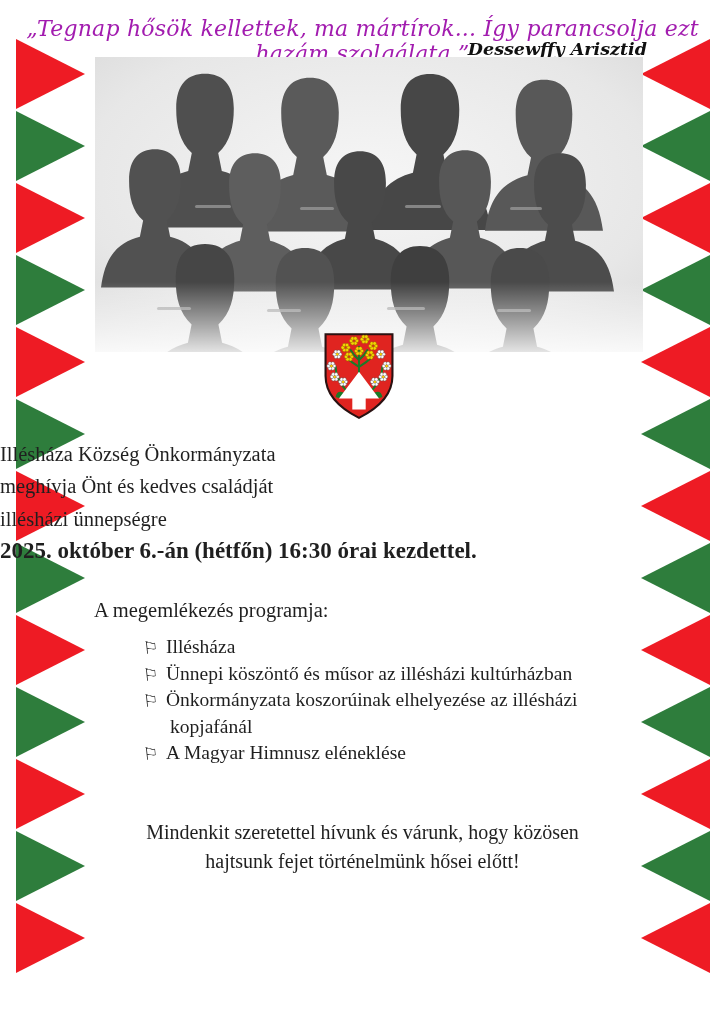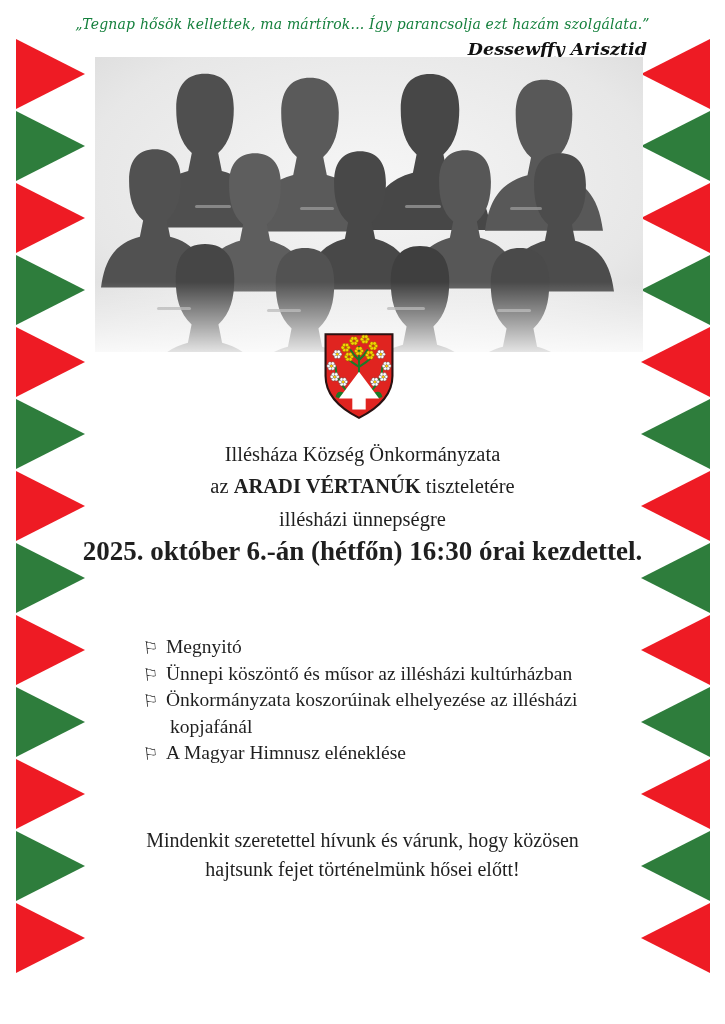--- a/index.html
+++ b/index.html
@@ -12,22 +12,22 @@
     font-family:"Liberation Serif", serif;
     color:#1f1f1f;
     margin:0 auto;
   }
   
   .quote{
     position:absolute; top:16px; left:0; width:100%;
     text-align:center;
     font-family:"DejaVu Serif", serif;
     font-style:italic;
-    font-size:14px;
-    color:#15803d;
+    font-size:22px;
+    color:#a21caf;
     letter-spacing:.2px;
   }
   .attribution{
     position:absolute; top:39px; right:78px;
     font-family:"DejaVu Serif", serif;
     font-style:italic; font-weight:bold;
     font-size:17.5px; color:#111;
   }
   
   .pennants{position:absolute; top:39px; width:69px;}
@@ -44,24 +44,24 @@
   
   .title{
     position:absolute; left:87px; top:376px;
     font-family:"DejaVu Serif", serif;
     font-style:italic; font-weight:bold;
     font-size:37px; color:#111;
   }
   
   .invite{
     position:absolute; top:438px; left:0; width:100%;
-    text-align:center; font-size:20.5px; line-height:32.4px;
+    font-size:20.5px; line-height:32.4px;
     color:#1f1f1f;
   }
-  .invite .date{font-weight:bold; font-size:27px;}
+  .invite .date{font-weight:bold; font-size:23px;}
   .invite strong{font-weight:bold;}
   
   .program-heading{
     position:absolute; left:94px; top:599px;
     font-size:20.5px; color:#1f1f1f;
   }
   .program-list{
     position:absolute; left:143px; top:634px; width:476px;
     margin:0; padding:0; list-style:none;
     font-size:19.5px; line-height:26.5px; color:#1f1f1f;
@@ -70,21 +70,20 @@
   .bullet{
     display:inline-block; width:23px; text-indent:0;
     font-family:"DejaVu Sans", sans-serif; font-size:17px;
     transform:rotate(-6deg); transform-origin:center;
   }
   
   .closing{
     position:absolute; top:818px; left:0; width:100%;
     text-align:center; font-size:20px; line-height:28.5px;
     color:#1f1f1f;
-    margin-top:8px;
   }
 </style>
 </head>
 <body>
 
 <div class="page">
 
   <div class="quote">„Tegnap hősök kellettek, ma mártírok... Így parancsolja ezt hazám szolgálata.”</div>
   <div class="attribution">Dessewffy Arisztid</div>
 
@@ -226,28 +225,29 @@
           <circle cx="83" cy="43" r="1.4"></circle>
         <circle cx="79" cy="56" r="1.4"></circle>
           <circle cx="69" cy="62" r="1.4"></circle>
       </g>
     </svg>
   </div>
 
 
   <div class="invite">
     <div>Illésháza Község Önkormányzata</div>
-    <div><span>az </span><strong>ARADI VÉRTANÚK</strong><span> tiszteletére</span></div>
+    <div>meghívja Önt és kedves családját</div>
     <div>illésházi ünnepségre</div>
     <div class="date">2025. október 6.-án (hétfőn) 16:30 órai kezdettel.</div>
   </div>
 
+  <div class="program-heading">A megemlékezés programja:</div>
 
   <ul class="program-list">
-    <li><span class="bullet">⚐</span><span>Megnyitó</span></li>
+    <li><span class="bullet">⚐</span><span>Illésháza</span></li>
     <li><span class="bullet">⚐</span><span>Ünnepi köszöntő és műsor az illésházi kultúrházban</span></li>
     <li><span class="bullet">⚐</span><span>Önkormányzata koszorúinak elhelyezése az illésházi kopjafánál</span></li>
     <li><span class="bullet">⚐</span><span>A Magyar Himnusz eléneklése</span></li>
   </ul>
 
   <div class="closing">
     <div>Mindenkit szeretettel hívunk és várunk, hogy közösen</div>
     <div>hajtsunk fejet történelmünk hősei előtt!</div>
   </div>
 

